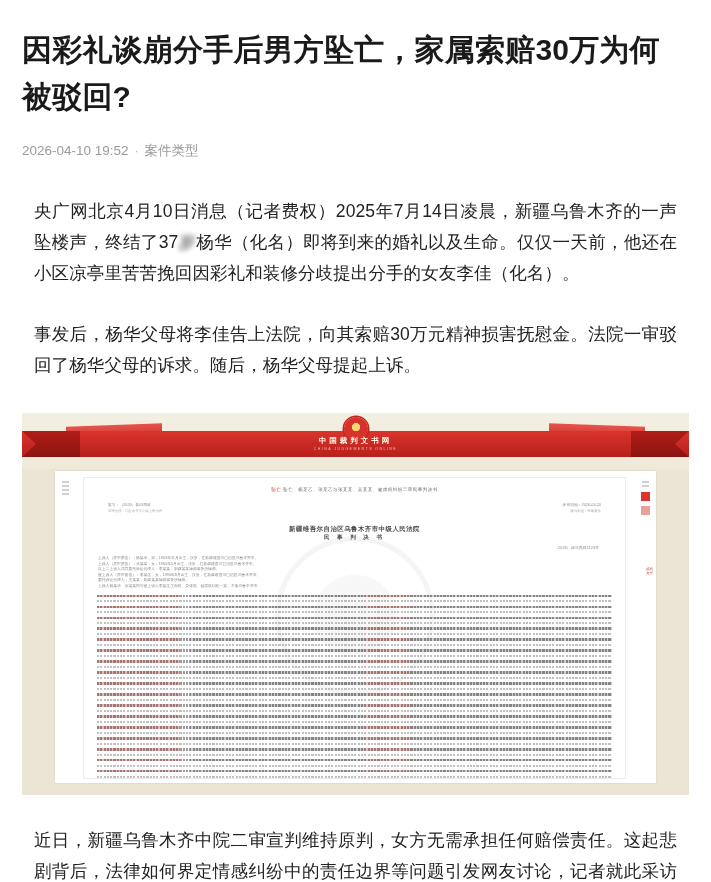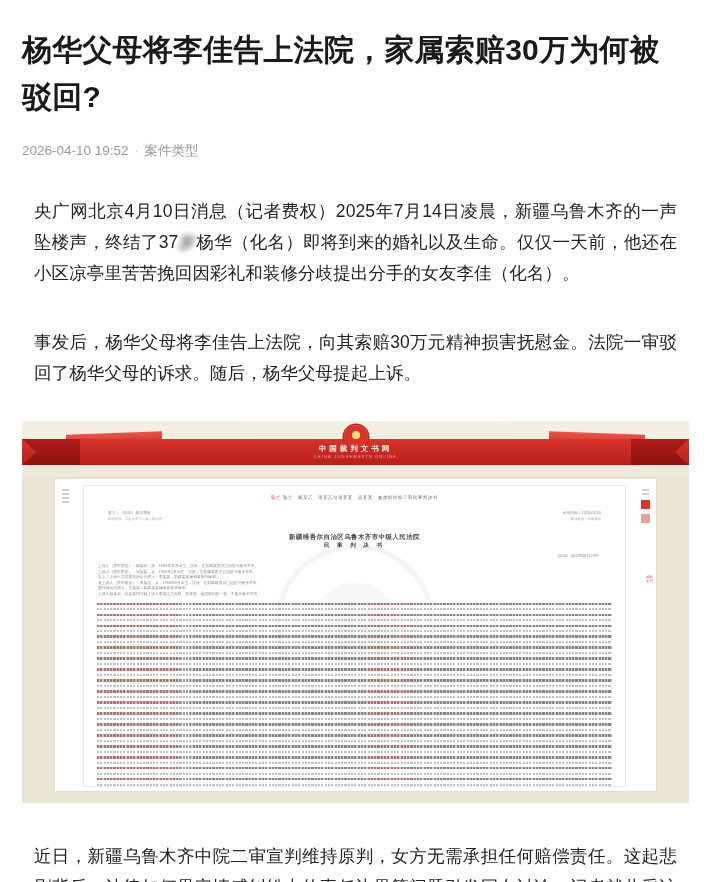--- a/index.html
+++ b/index.html
@@ -48,21 +48,21 @@
     font-size:12px;
   }
 
   
   .body { padding:0 34px; }
 
   .para {
     font-size:17.5px;
     line-height:31px;
     color:#222222;
-    margin-top:38px;
+    margin-top:30px;
     text-align:justify;
     letter-spacing:0.1px;
   }
   .para.first { margin-top:36px; }
 
   .blurred {
     filter:blur(2.6px);
     opacity:0.88;
   }
 
@@ -288,21 +288,21 @@
       repeating-linear-gradient(90deg,#777 0 2.1px, transparent 2.1px 3.3px);
     background-blend-mode:multiply;
     opacity:0.72;
   }
 </style>
 </head>
 <body>
 
 <div class="article">
 
-  <h1 class="title">杨华父母将李佳告上法院，家属索赔30万为何被驳回?</h1>
+  <h1 class="title">因彩礼谈崩分手后男方坠亡，家属索赔30万为何被驳回?</h1>
 
   <div class="meta">
     <span>2026-04-10 19:52</span>
     <span class="dot">·</span>
     <span>案件类型</span>
   </div>
 
   <div class="body">
     <p class="para first">央广网北京4月10日消息（记者费权）2025年7月14日凌晨，新疆乌鲁木齐的一声坠楼声，终结了37<span class="blurred">岁</span>杨华（化名）即将到来的婚礼以及生命。仅仅一天前，他还在小区凉亭里苦苦挽回因彩礼和装修分歧提出分手的女友李佳（化名）。</p>
 

